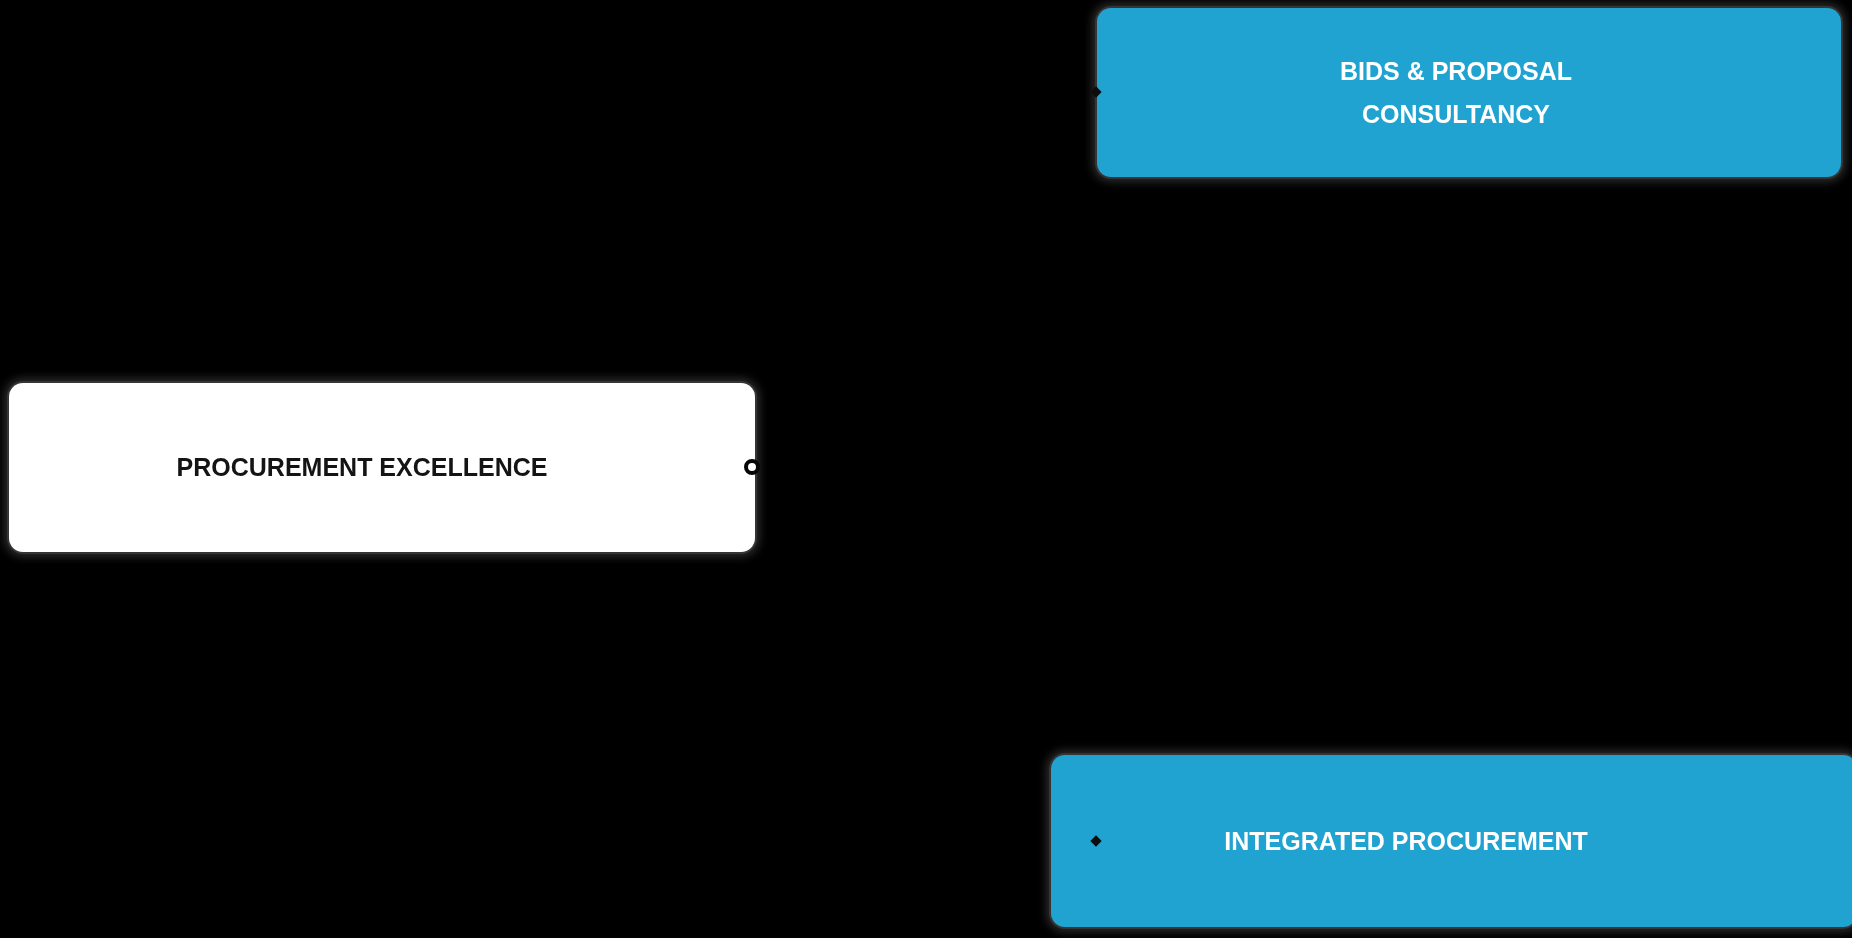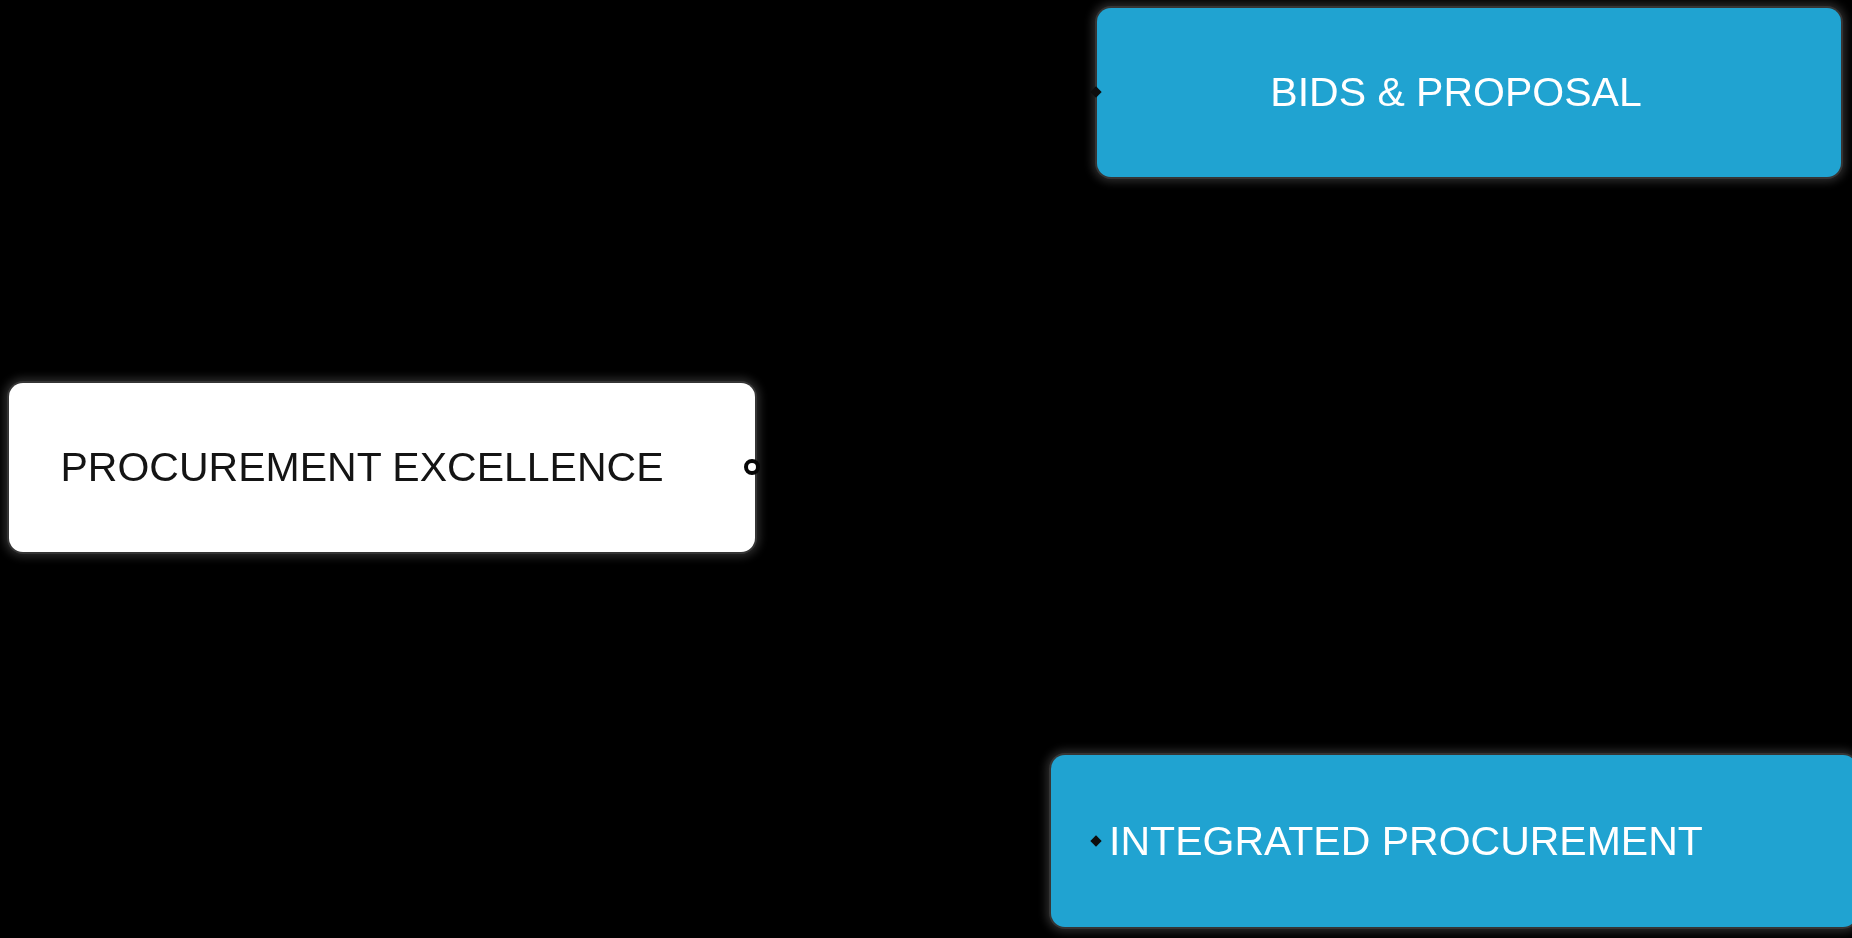--- a/index.html
+++ b/index.html
@@ -24,22 +24,22 @@
   .node {
     position: absolute;
     border-radius: 14px;
     display: flex;
     align-items: center;
     justify-content: center;
     text-align: center;
     box-shadow: 0 0 0 2px rgba(55,55,55,0.9), 0 0 9px 5px rgba(150,150,150,0.28);
   }
   .node .label {
-    font-weight: 400;
-    font-size: 41px;
+    font-weight: 700;
+    font-size: 25px;
     line-height: 43px;
     letter-spacing: 0px;
     white-space: nowrap;
   }
   .node-root {
     left: 9px;
     top: 383px;
     width: 746px;
     height: 169px;
     background: #ffffff;
@@ -101,20 +101,21 @@
 
   <div class="node node-root">
     <div class="label">PROCUREMENT EXCELLENCE</div>
   </div>
 
   <div class="handle-circle"></div>
 
   <div class="node node-blue node-bids">
     <div class="label">
       <div>BIDS &amp; PROPOSAL</div>
+      <div>CONSULTANCY</div>
     </div>
   </div>
 
   <div class="node node-blue node-strategy">
     <div class="label">
       <div>INTEGRATED PROCUREMENT</div>
     </div>
   </div>
 
 </div>

